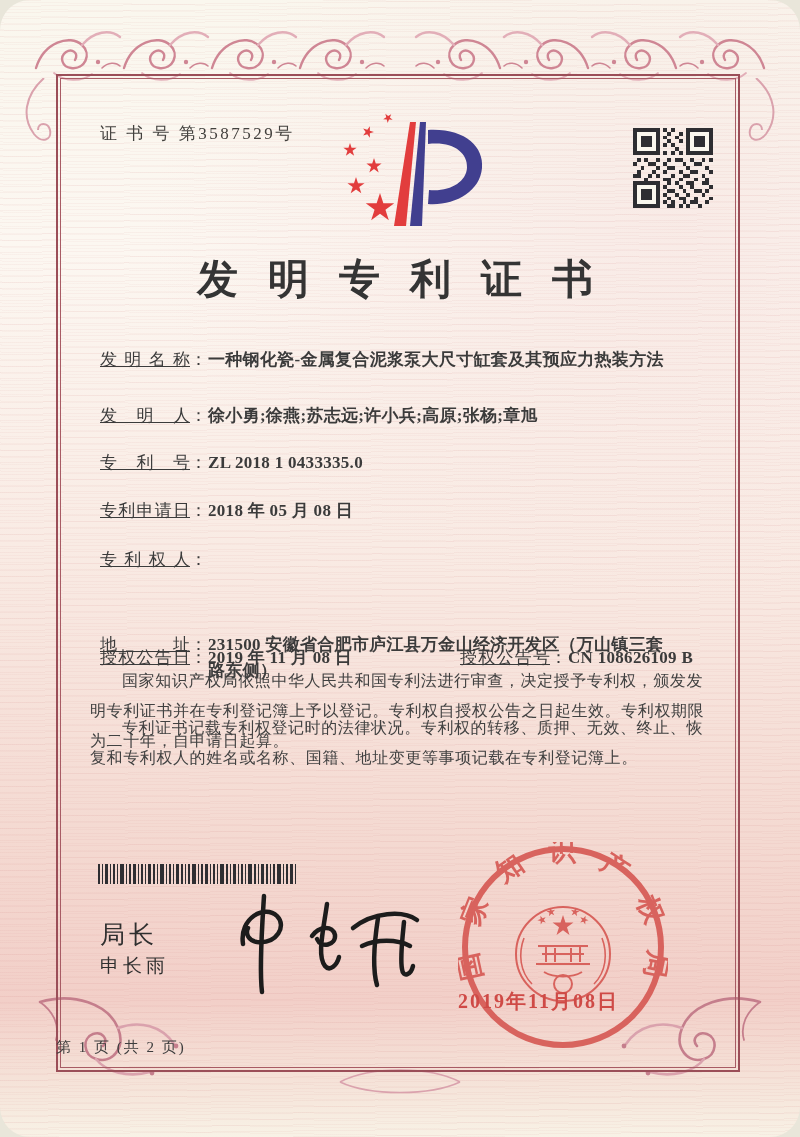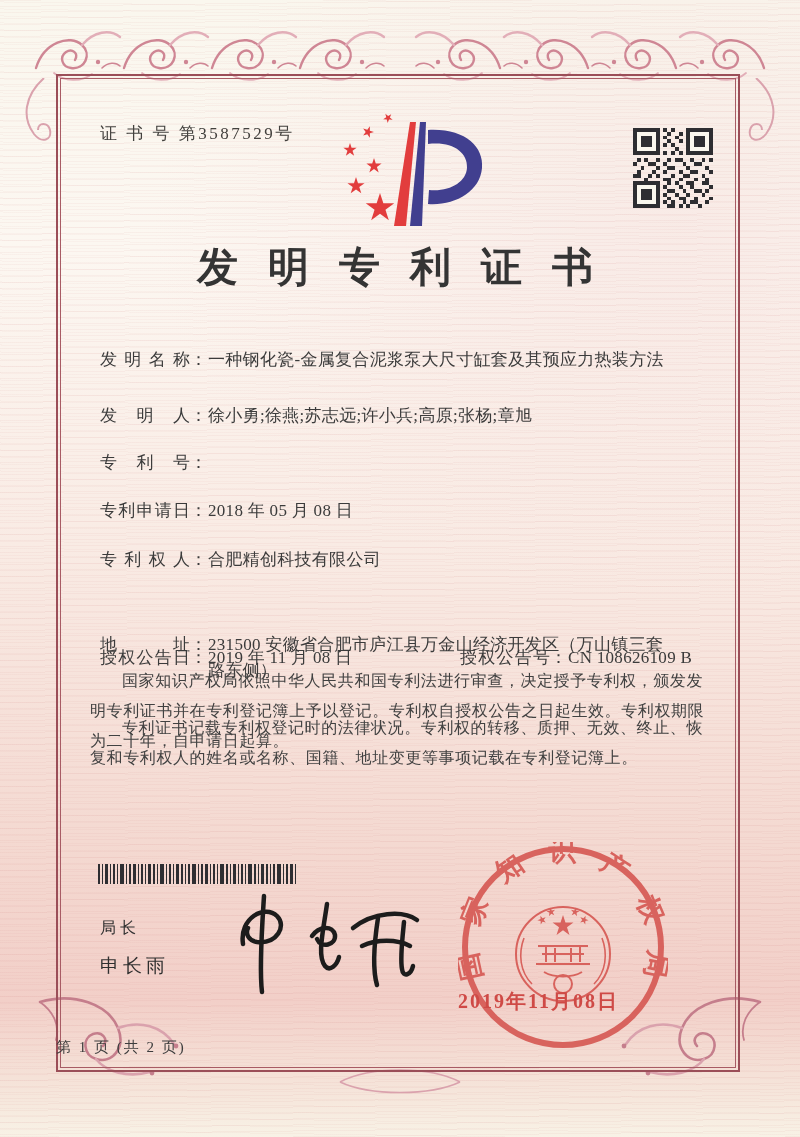--- a/index.html
+++ b/index.html
@@ -2,53 +2,54 @@
 <html><head>
 <meta charset="utf-8">
 <style>
   html,body{margin:0;padding:0;background:#e9e6da;}
   .page{
     position:relative;width:800px;height:1137px;overflow:hidden;
     font-family:"Liberation Serif","DejaVu Serif",serif;color:#3a3a3a;
     background:
       radial-gradient(120% 60% at 85% 20%, rgba(240,205,205,0.30) 0%, rgba(240,205,205,0) 55%),
       linear-gradient(180deg,#faf7ee 0%, #fcf7f1 22%, #f9ebe4 48%, #f4d9d1 74%, #f2cfc8 88%, #f6e8dd 97%, #f8f2e6 100%);
+    border-radius: 30px;
   }
   .page::before{
     content:"";position:absolute;inset:0;pointer-events:none;
     background:
       repeating-linear-gradient(179.3deg, rgba(205,120,120,0.07) 0 1px, rgba(0,0,0,0) 1px 6px),
       repeating-linear-gradient(180.9deg, rgba(205,120,120,0.05) 0 1px, rgba(0,0,0,0) 1px 7px);
   }
   .frame{
     position:absolute;left:56px;top:74px;width:684px;height:998px;
     border:2px solid #9b4e58;box-sizing:border-box;
   }
   .frame::before{
     content:"";position:absolute;inset:2px;border:1px solid #a85b64;
   }
   .abs{position:absolute;}
   .cert-no{left:100px;top:122px;font-size:17px;letter-spacing:2.5px;color:#43413e;}
   .title{
-    left:56px;top:240px;width:684px;text-align:center;
+    left:56px;top:252px;width:684px;text-align:center;
     font-size:41px;font-weight:bold;color:#343434;
     letter-spacing:30px;padding-left:24px;box-sizing:border-box;
   }
   .field-row{position:absolute;left:100px;width:608px;display:flex;align-items:flex-start;
     font-size:17px;line-height:26px;color:#3b3b3b;}
-  .f-label{width:90px;text-align:justify;text-align-last:justify;flex:0 0 auto;}
+  .f-label{width:90px;text-align:justify;text-align-last:justify;flex:0 0 auto;text-decoration:underline;}
   .f-colon{flex:0 0 auto;width:18px;}
-  .f-value{flex:1 1 auto;letter-spacing:0.3px;}
+  .f-value{flex:1 1 auto;letter-spacing:0.3px;font-weight:bold;}
   .pair2{position:absolute;left:360px;top:0;display:flex;}
   .pair2 .f-label{width:90px;}
   .para{
     position:absolute;left:90px;width:618px;font-size:16px;line-height:30px;
     letter-spacing:0.6px;text-indent:2em;color:#414141;
   }
-  .director-title{left:100px;top:918px;font-size:16px;letter-spacing:4px;color:#2f2f2f;}
+  .director-title{left:100px;top:918px;font-size:25px;letter-spacing:4px;color:#2f2f2f;}
   .director-name{left:100px;top:953px;font-size:19px;letter-spacing:4px;color:#2f2f2f;}
   .seal-date{
     left:458px;top:988px;width:210px;
     font-size:20px;font-weight:bold;color:#cf4a46;letter-spacing:2px;
   }
   .page-info{left:56px;top:1038px;width:628px;font-size:15px;letter-spacing:2px;color:#3d3d3d;}
   .back-note{left:56px;top:1140px;width:684px;text-align:center;font-size:17px;letter-spacing:3px;color:#4a4a48;}
   svg{display:block;}
 </style>
 </head>
@@ -228,30 +229,30 @@
     <span class="f-value">一种钢化瓷-金属复合泥浆泵大尺寸缸套及其预应力热装方法</span>
   </div>
   <div class="field-row" style="top:403px;">
     <span class="f-label">发明人</span>
     <span class="f-colon">：</span>
     <span class="f-value">徐小勇;徐燕;苏志远;许小兵;高原;张杨;章旭</span>
   </div>
   <div class="field-row" style="top:450px;">
     <span class="f-label">专利号</span>
     <span class="f-colon">：</span>
+    <span class="f-value">ZL 2018 1 0433335.0</span>
   </div>
   <div class="field-row" style="top:498px;">
     <span class="f-label">专利申请日</span>
     <span class="f-colon">：</span>
     <span class="f-value">2018 年 05 月 08 日</span>
   </div>
   <div class="field-row" style="top:547px;">
     <span class="f-label">专利权人</span>
     <span class="f-colon">：</span>
-    <span class="f-value">合肥精创科技有限公司</span>
   </div>
   <div class="field-row" style="top:632px;">
     <span class="f-label">地址</span>
     <span class="f-colon">：</span>
     <span class="f-value" style="max-width:470px;">231500 安徽省合肥市庐江县万金山经济开发区（万山镇三套路东侧）</span>
   </div>
   <div class="field-row" style="top:645px;">
     <span class="f-label">授权公告日</span>
     <span class="f-colon">：</span>
     <span class="f-value">2019 年 11 月 08 日</span>

